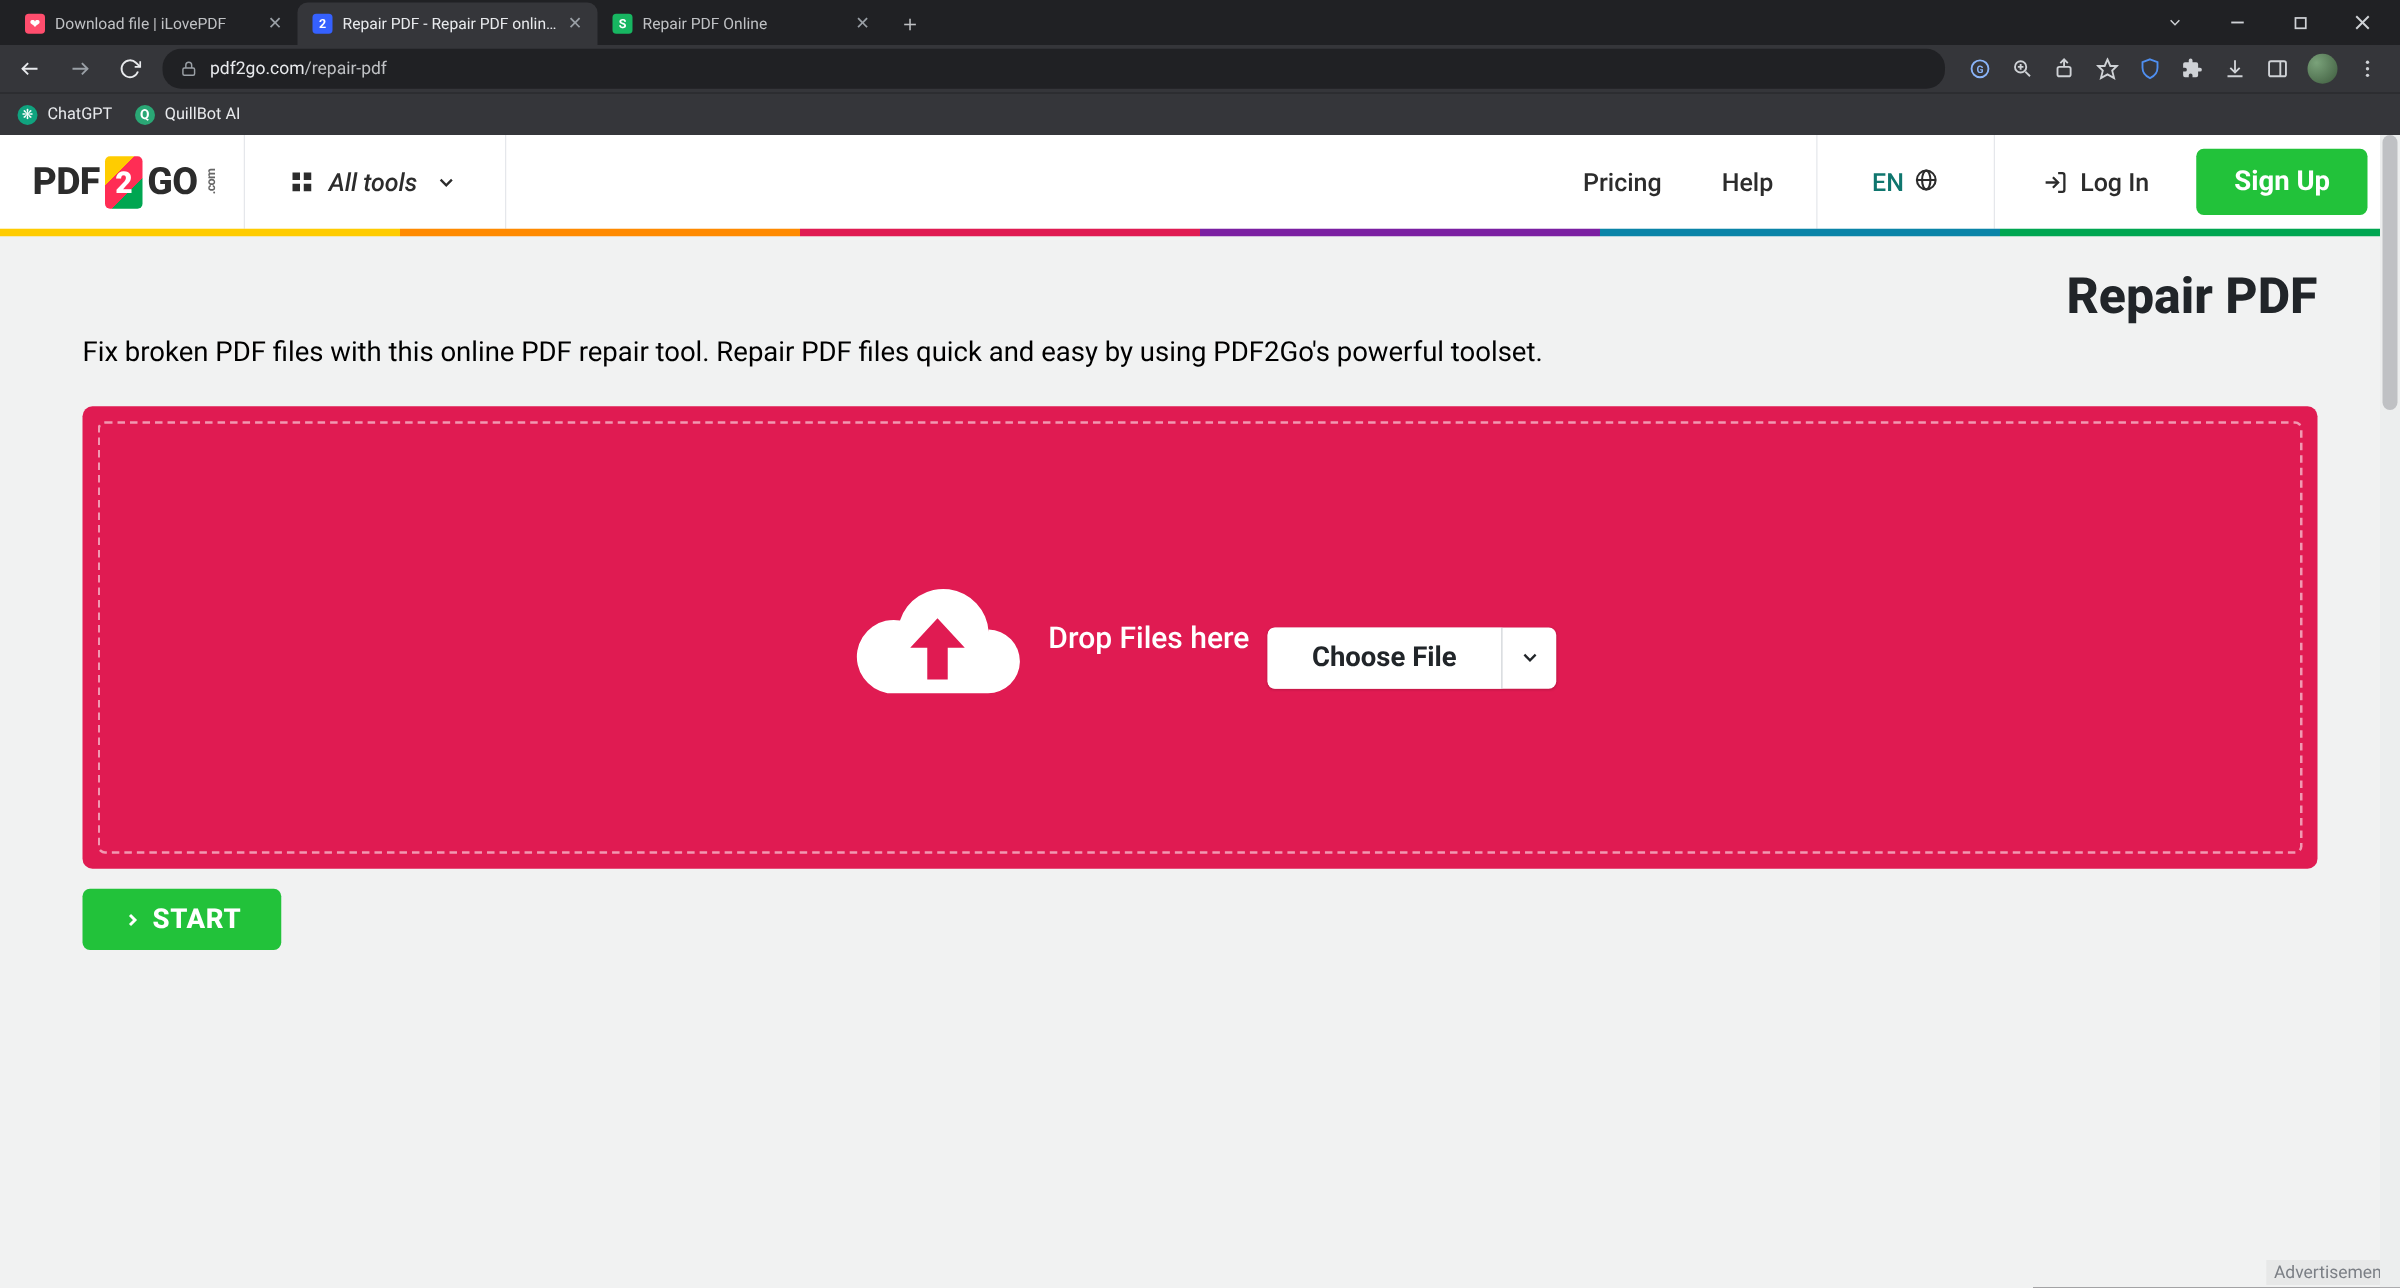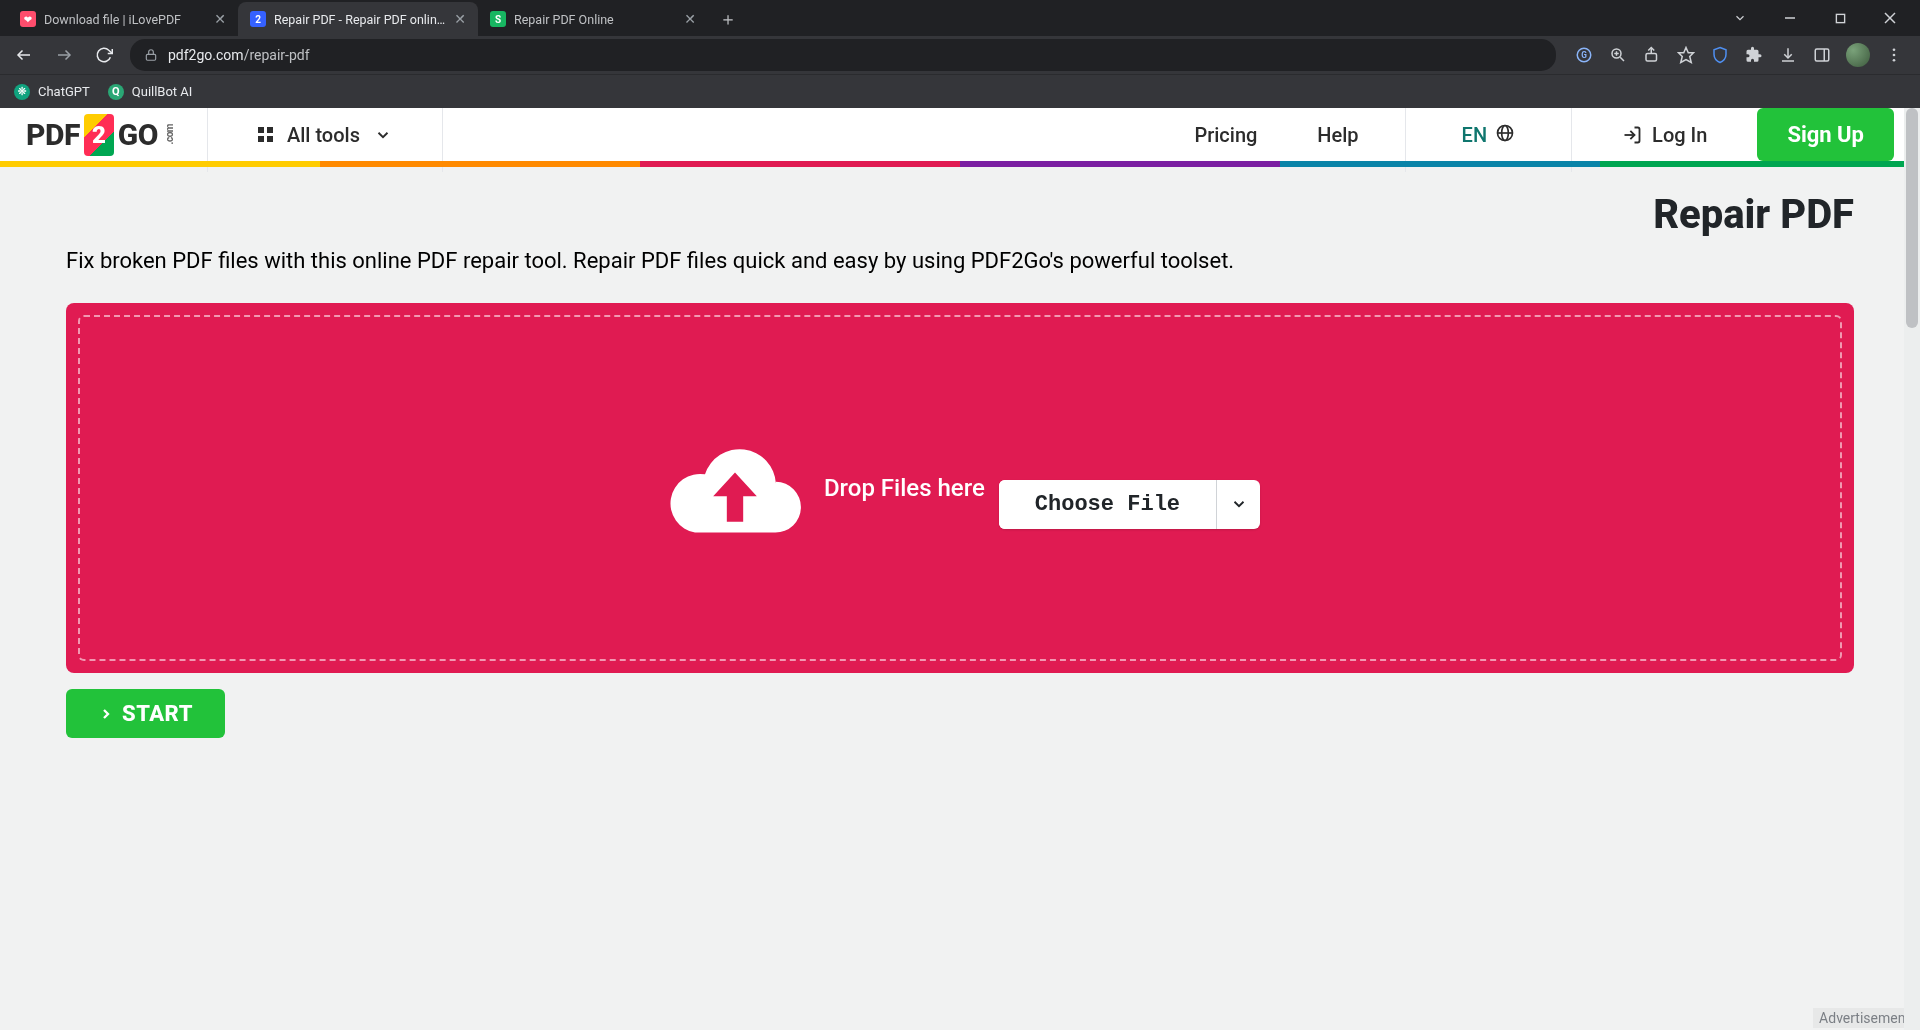--- a/index.html
+++ b/index.html
@@ -90,45 +90,46 @@
     .page {
       background: #f1f2f2;
       height: calc(1030px - 36px - 38px - 34px);
       position: relative;
       overflow: hidden;
     }
 
     
     .site-header {
       background: #fff;
-      height: 53px;
+      height: 75px;
       display: flex;
       align-items: center;
       padding: 0 26px 0 26px;
-      gap: 32px;
+      gap: 20px;
     }
     .logo {
       display: flex; align-items: center; gap: 4px;
       font-weight: 800; font-size: 30px; color: #2c2c2c; letter-spacing: -0.5px;
     }
     .logo .two {
       width: 30px; height: 42px;
       background: linear-gradient(135deg, #ffcc00 0 33%, #ff2d55 33% 66%, #00a651 66% 100%);
       border-radius: 4px;
       display: flex; align-items: center; justify-content: center;
       color: #fff; font-size: 24px; font-weight: 900;
     }
     .logo .com { font-size: 10px; font-weight: 700; color: #666; writing-mode: vertical-rl; transform: rotate(180deg); margin-left: 2px; }
 
     .vsep { width: 1px; height: 75px; background: #e5e7eb; }
 
     .all-tools {
       display: flex; align-items: center; gap: 14px;
       font-size: 20px; font-weight: 500; color: #2c2c2c;
       padding: 0 18px;
+      font-style: italic;
     }
     .grid-icon { display: grid; grid-template-columns: 6px 6px; grid-template-rows: 6px 6px; gap: 3px; }
     .grid-icon span { background: #2c2c2c; }
 
     .header-spacer { flex: 1; }
     .hlink { font-size: 20px; font-weight: 500; color: #2c2c2c; padding: 0 14px; }
     .lang { display: flex; align-items: flex-start; gap: 8px; font-size: 20px; font-weight: 500; color: #0f766e; padding: 0 24px; }
     .login { display: flex; align-items: center; gap: 10px; font-size: 20px; font-weight: 500; color: #2c2c2c; padding: 0 18px; }
     .signup {
       background: #22c23a; color: #fff; font-size: 22px; font-weight: 700;
@@ -157,21 +158,20 @@
       display: flex; flex-direction: row; align-items: center; justify-content: center;
       gap: 14px;
     }
     .cloud-wrap { color: #fff; }
     .dz-text { color: #fff; font-size: 24px; font-weight: 500; }
 
     .choose-row {
       display: flex; margin-top: 32px;
       background: #fff; border-radius: 6px; overflow: hidden;
       box-shadow: 0 1px 2px rgba(0,0,0,0.15);
-      font-family: Liberation Mono, monospace;
     }
     .choose-btn {
       background: #fff; color: #212529; font-size: 22px; font-weight: 700;
       padding: 12px 36px;
     }
     .choose-caret {
       width: 44px; display: flex; align-items: center; justify-content: center;
       border-left: 1px solid #d0d3d7; color: #212529;
     }
 

